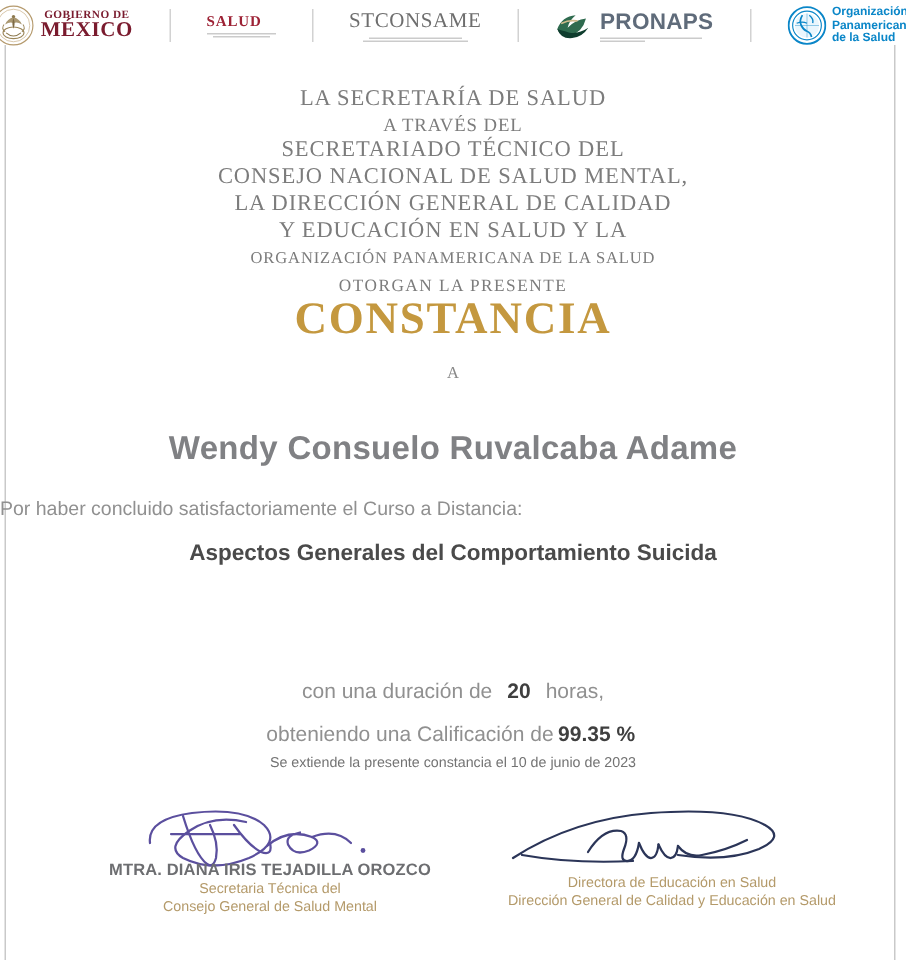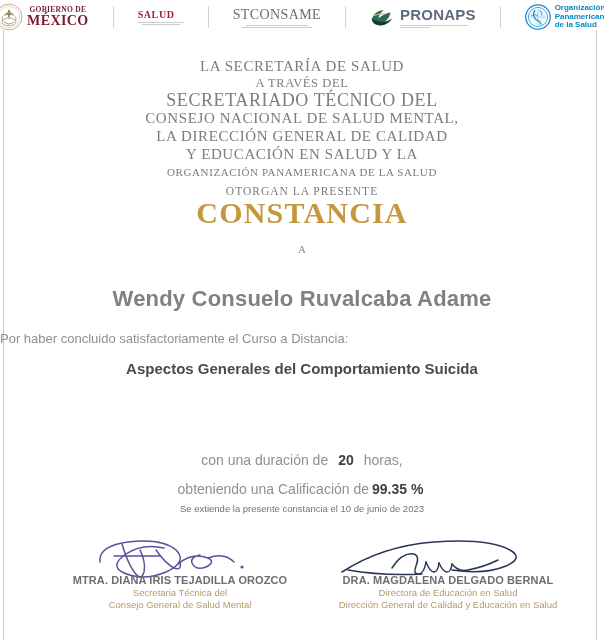--- a/index.html
+++ b/index.html
@@ -140,21 +140,21 @@
     left: 0;
     width: 604px;
     text-align: center;
     font-family: "Liberation Serif", serif;
     color: #7c7c7c;
     letter-spacing: 0.6px;
   }
   #preamble .p-line { display: block; }
   .pl-1 { font-size: 15px; line-height: 18px; }
   .pl-2 { font-size: 12.5px; line-height: 16px; }
-  .pl-3 { font-size: 18px; line-height: 18px; }
+  .pl-3 { font-size: 15px; line-height: 18px; }
   .pl-4 { font-size: 15px; line-height: 18px; }
   .pl-5 { font-size: 15px; line-height: 18px; }
   .pl-6 { font-size: 15px; line-height: 18px; }
   .pl-7 { font-size: 11px; line-height: 18px; }
   .pl-8 { font-size: 11.5px; line-height: 20px; letter-spacing: 1px; }
 
   
   #constancia {
     position: absolute;
     top: 196px;
@@ -436,21 +436,20 @@
           <g fill="none" stroke="#2b3558" stroke-width="1.5" stroke-linecap="round">
             <path d="M14 38 q40 -26 92 -30 q54 -4 76 8 q14 8 -4 16 q-22 9 -54 4"></path>
             <path d="M64 34 q10 -16 22 -14 q6 2 2 12 q-3 8 2 8 q6 0 8 -12"></path>
             <path d="M98 28 q4 10 8 10 q4 0 5 -9"></path>
             <path d="M111 29 q4 9 8 9 q4 0 5 -8"></path>
             <path d="M124 30 q6 8 16 6 q16 -3 30 -10"></path>
             <path d="M20 36 q34 6 74 4"></path>
           </g>
         </svg>
       </div>
-      <div class="sig-name">DRA. MAGDALENA DELGADO BERNAL</div>
       <div class="sig-role">
         <span>Directora de Educación en Salud</span>
         <span>Dirección General de Calidad y Educación en Salud</span>
       </div>
     </div>
 
   </div>
 
 </div>
 

